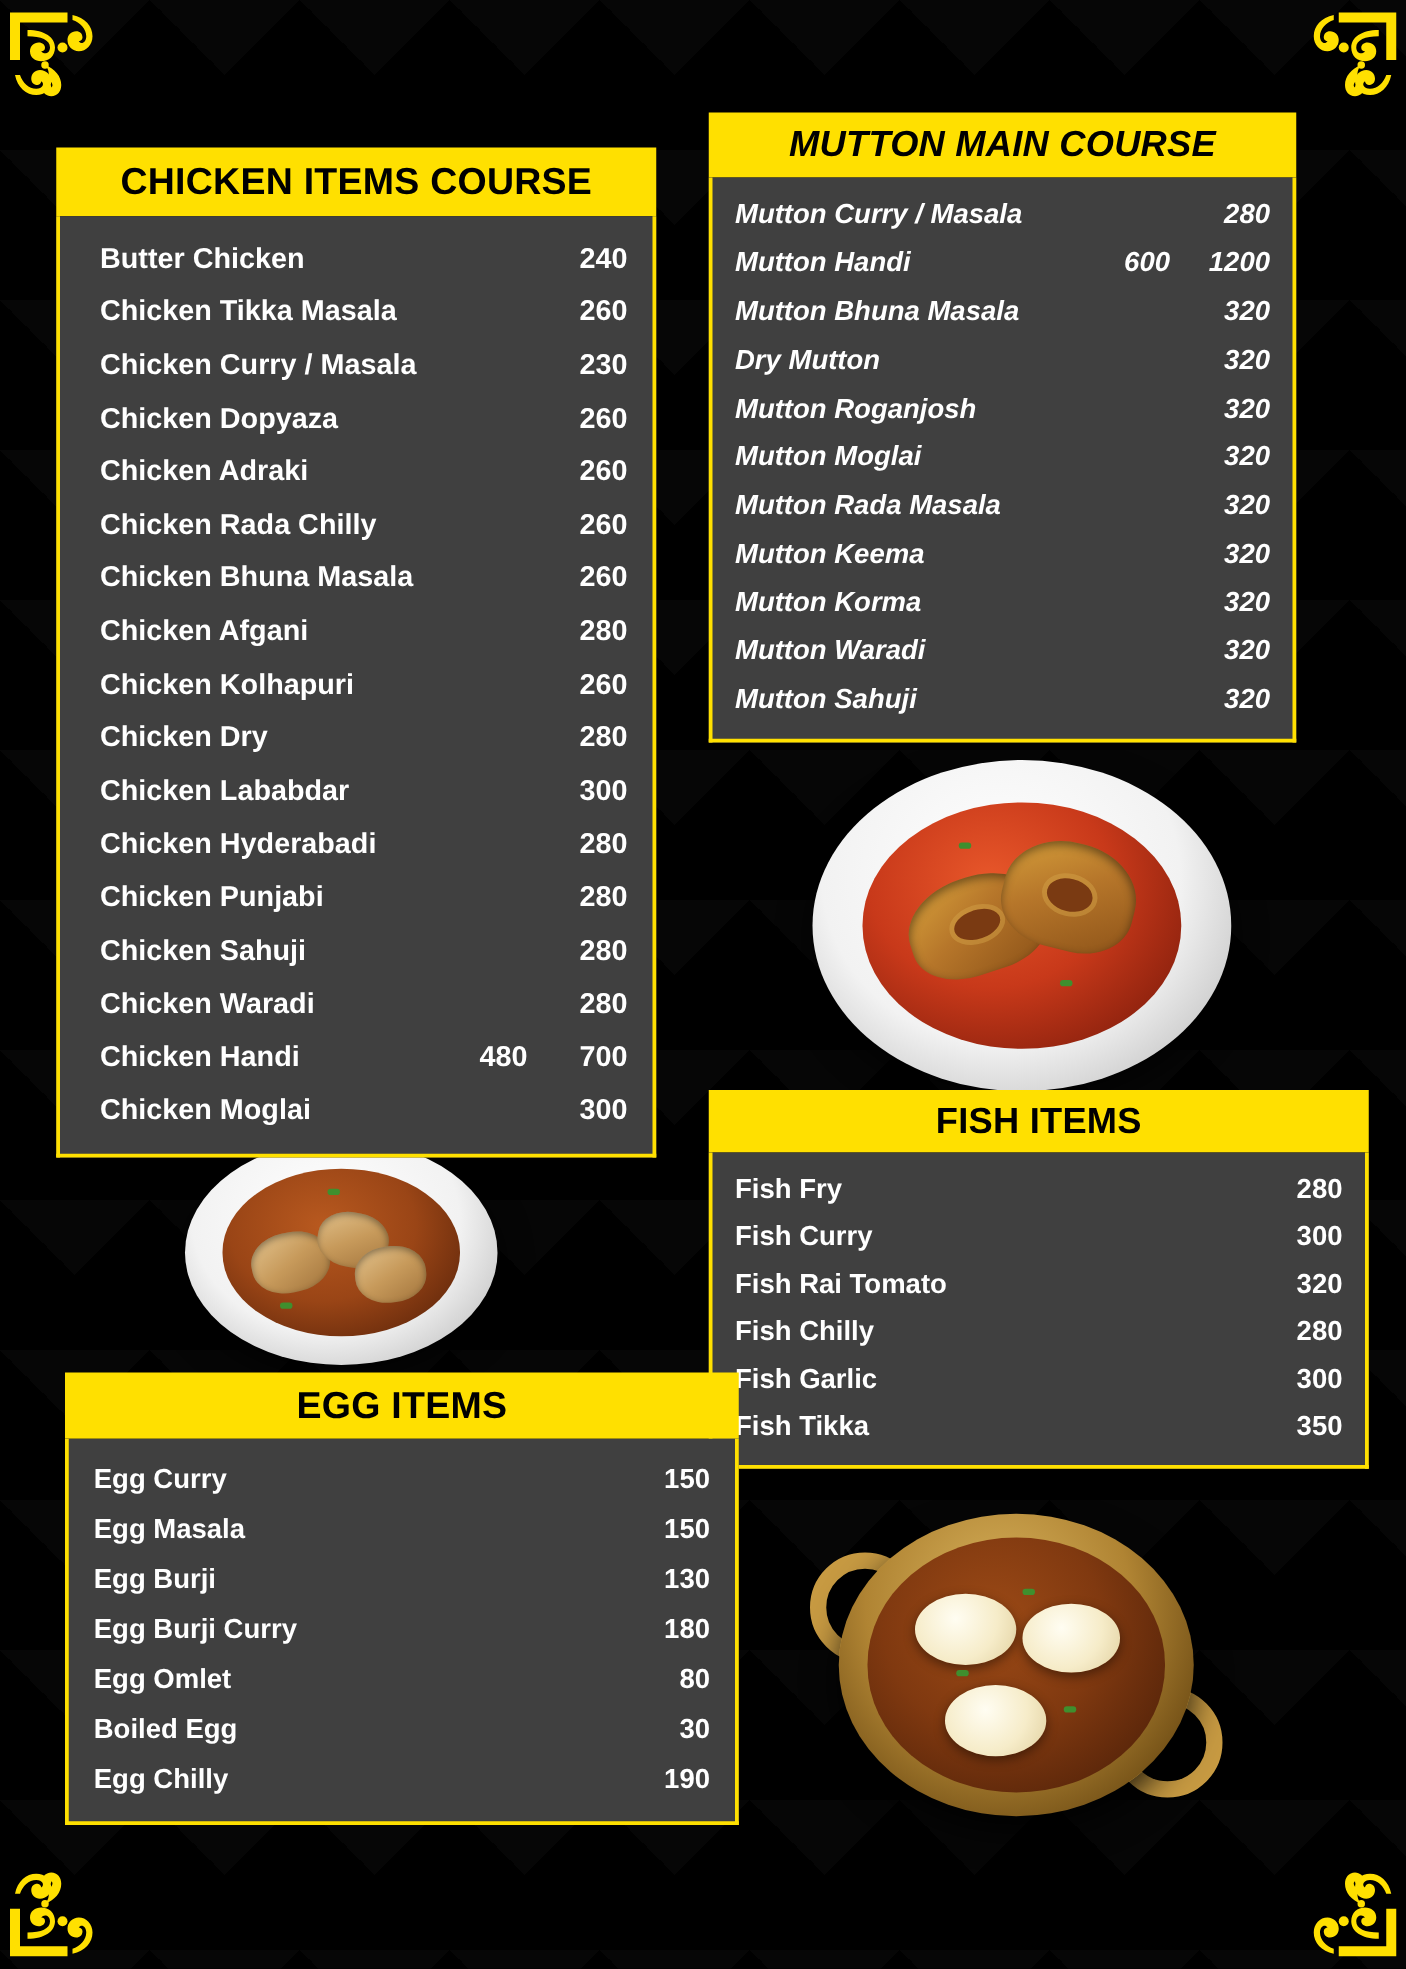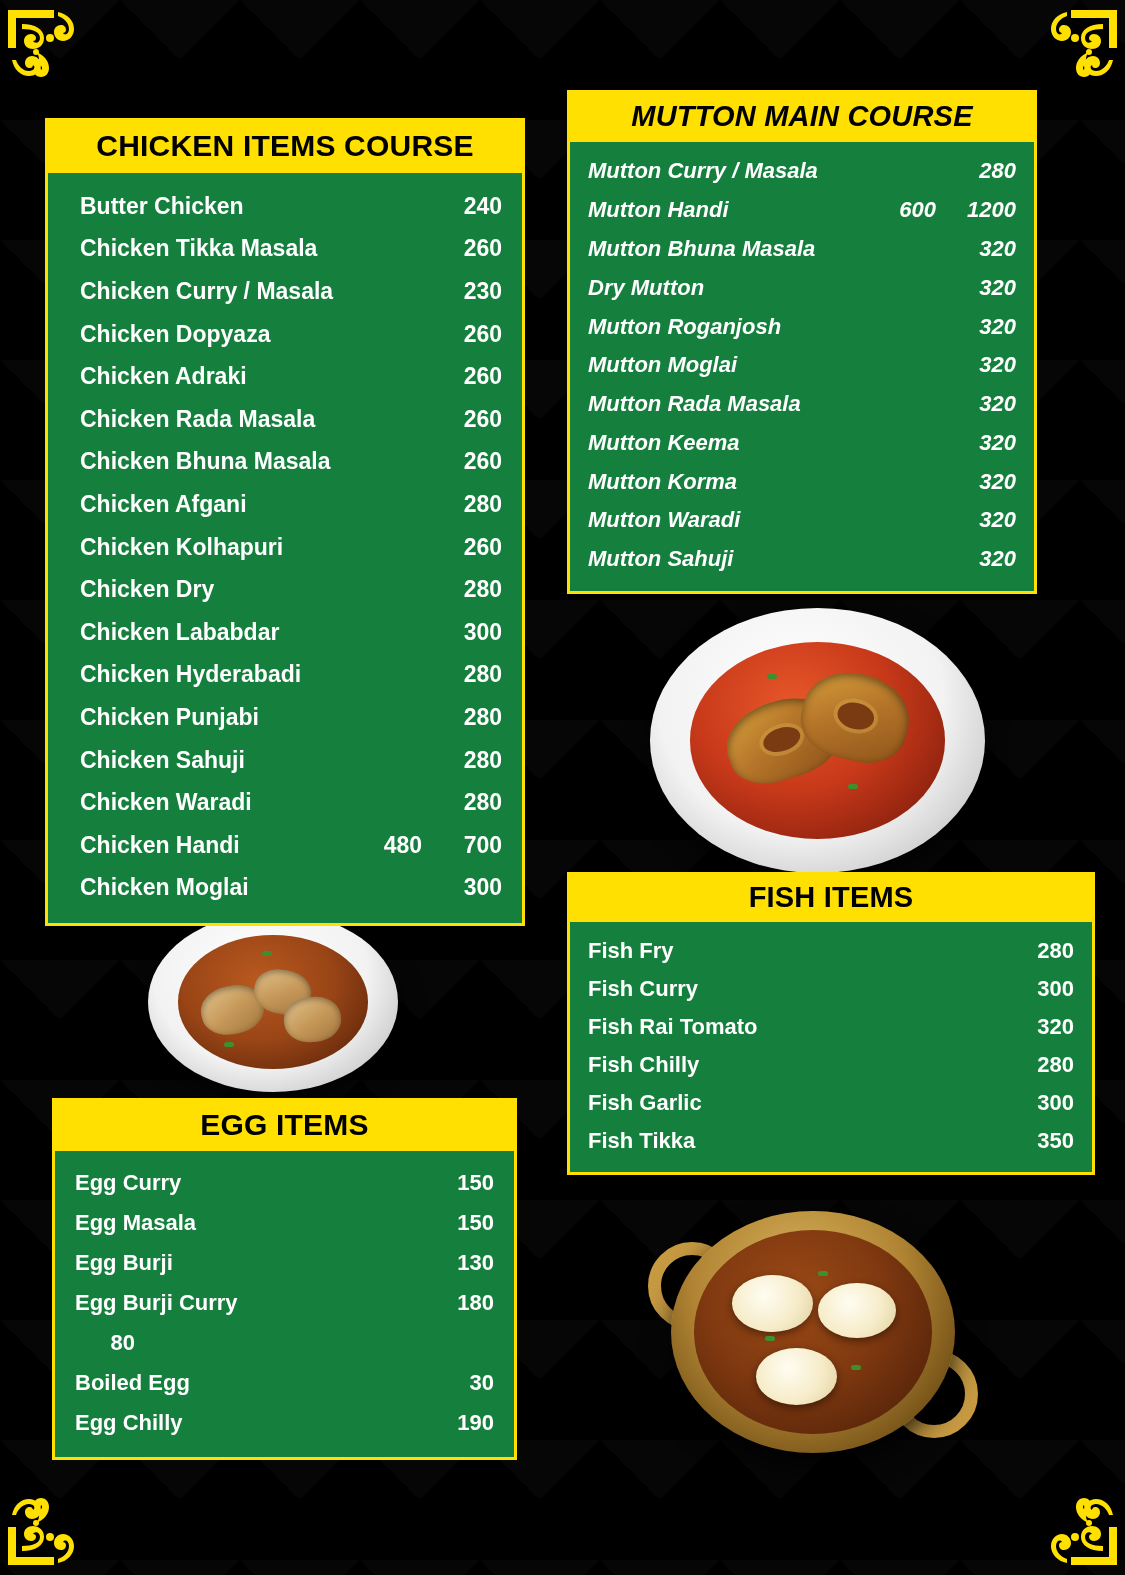--- a/index.html
+++ b/index.html
@@ -60,21 +60,21 @@
     font-weight: bold;
     letter-spacing: 0.2px;
     font-size: 31px;
     line-height: 1;
     padding: 13px 6px 12px 6px;
     box-sizing: border-box;
   }
   .section-body {
     border: 3px solid #ffe000;
     border-top: none;
-    background: #15803d;
+    background: #404040;
     box-sizing: border-box;
     padding: 12px 20px 14px 20px;
   }
   .section-body.tight { padding: 10px 18px 12px 18px; }
 
   .row {
     display: flex;
     align-items: baseline;
     color: #ffffff;
     font-weight: bold;
@@ -108,21 +108,21 @@
   #mutton-section .row .price { width: 62px; }
   #mutton-section .row .alt { width: 70px; }
 
   
   #fish-section { left: 567px; top: 872px; width: 528px; }
   #fish-section .section-header { font-size: 29px; padding: 11px 6px 10px 6px; }
   #fish-section .row { font-size: 22px; padding: 8px 0; }
   #fish-section .row .price { width: 60px; }
 
   
-  #egg-section { left: 52px; top: 1098px; width: 465px; }
+  #egg-section { left: 52px; top: 1098px; width: 539px; }
   #egg-section .section-header { font-size: 30px; padding: 12px 6px 11px 6px; }
   #egg-section .row { font-size: 22px; padding: 9px 0; }
   #egg-section .row .price { width: 60px; }
 
   
   .photo {
     position: absolute;
     z-index: 3;
     border-radius: 50%;
   }
@@ -323,21 +323,21 @@
         <span class="name">Chicken Dopyaza</span>
         <span class="alt"></span>
         <span class="price">260</span>
       </div>
       <div class="row">
         <span class="name">Chicken Adraki</span>
         <span class="alt"></span>
         <span class="price">260</span>
       </div>
       <div class="row">
-        <span class="name">Chicken Rada Masala</span>
+        <span class="name">Chicken Rada Chilly</span>
         <span class="alt"></span>
         <span class="price">260</span>
       </div>
       <div class="row">
         <span class="name">Chicken Bhuna Masala</span>
         <span class="alt"></span>
         <span class="price">260</span>
       </div>
       <div class="row">
         <span class="name">Chicken Afgani</span>
@@ -521,20 +521,21 @@
       </div>
       <div class="row">
         <span class="name">Egg Burji</span>
         <span class="price">130</span>
       </div>
       <div class="row">
         <span class="name">Egg Burji Curry</span>
         <span class="price">180</span>
       </div>
       <div class="row">
+        <span class="name">Egg Omlet</span>
         <span class="price">80</span>
       </div>
       <div class="row">
         <span class="name">Boiled Egg</span>
         <span class="price">30</span>
       </div>
       <div class="row">
         <span class="name">Egg Chilly</span>
         <span class="price">190</span>
       </div>

